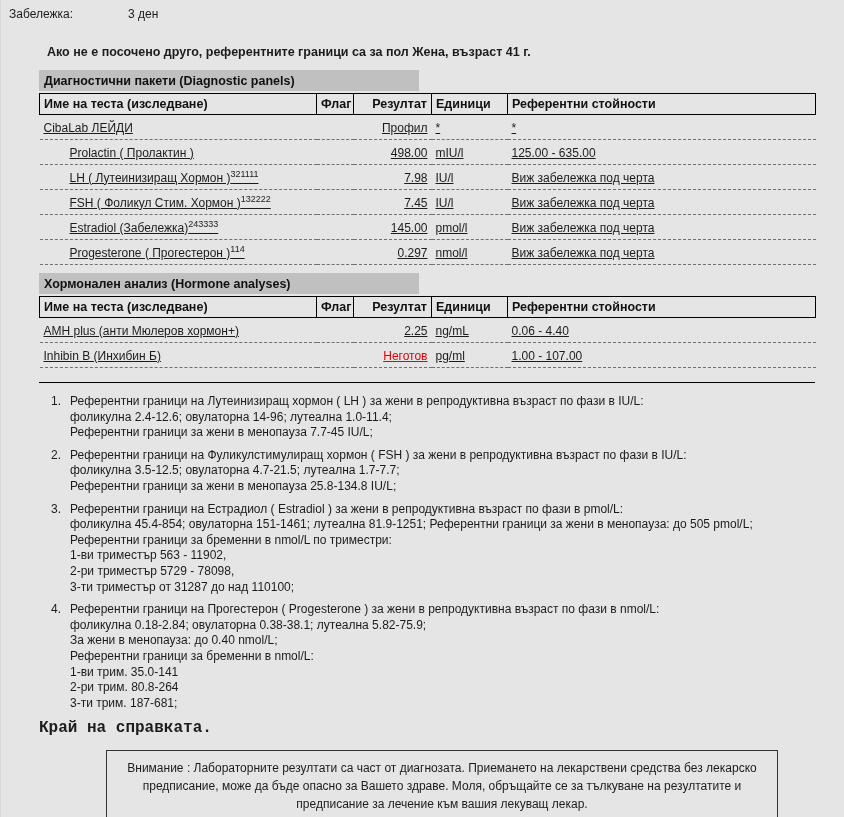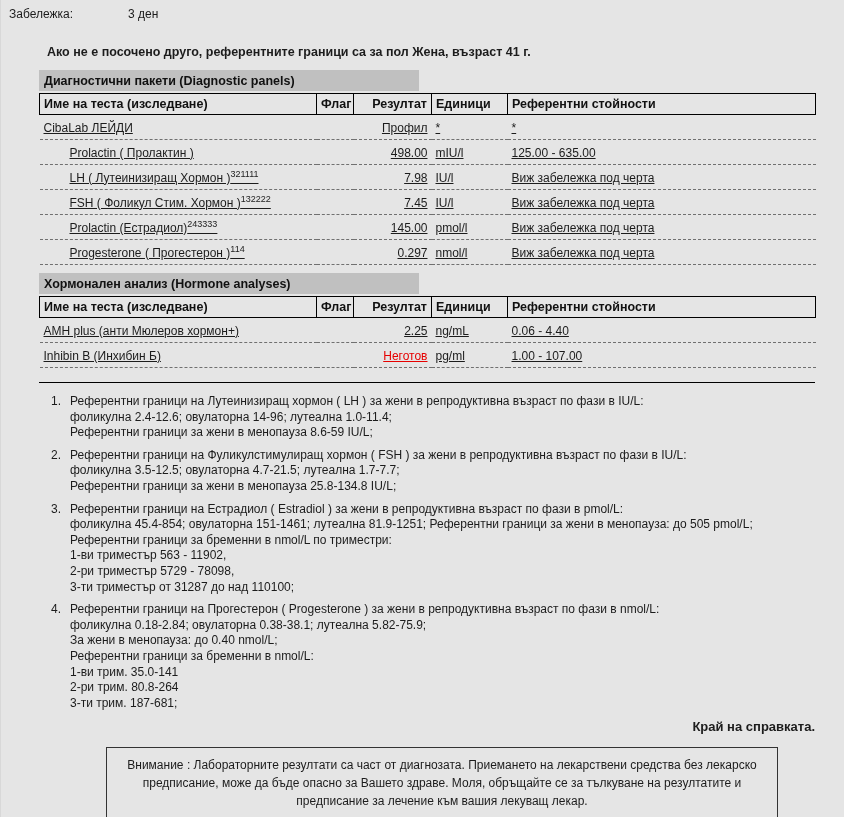--- a/index.html
+++ b/index.html
@@ -22,21 +22,21 @@
   td{padding:5px 4px 4px 4px;border-bottom:1px dashed #707070;height:15px;vertical-align:middle;text-decoration:underline;}
   td.c-name{overflow:hidden;white-space:nowrap;}
   td.indent{padding-left:30px;}
   td.c-result{text-align:right;white-space:nowrap;}
   sup{font-size:9px;line-height:0;}
   .red{color:#e60000;margin-top:17px;}
   .footnotes{margin:14px 0 0 38px;width:776px;border-top:1px solid #000;padding-top:11px;}
   .fn{display:flex;margin-bottom:7px;}
   .fn-num{width:22px;text-align:right;margin-right:9px;flex:none;line-height:1.3;}
   .fn-lines{line-height:1.3;}
-  .end-line{width:776px;margin:8px 0 0 38px;text-align:right;font-weight:bold;font-size:13px;}
+  .end-line{width:776px;margin:8px 0 0 38px;text-align:left;font-weight:bold;font-size:16px;font-family:Liberation Mono, monospace;}
   .warning-box{margin:13px 0 0 105px;width:672px;box-sizing:border-box;border:1px solid #333;padding:8px 12px;text-align:center;line-height:1.5;}
 </style>
 </head>
 <body>
 
 <div class="page">
 
   <div class="note-row">
     <span class="note-label">Забележка:</span>
     <span>3 ден</span>
@@ -86,21 +86,21 @@
         <td>Виж забележка под черта</td>
       </tr>
       <tr>
         <td class="c-name indent"><span>FSH ( Фоликул Стим. Хормон )</span><sup>132222</sup></td>
         <td></td>
         <td class="c-result">7.45</td>
         <td>IU/l</td>
         <td>Виж забележка под черта</td>
       </tr>
       <tr>
-        <td class="c-name indent"><span>Prolactin (Естрадиол)</span><sup>243333</sup></td>
+        <td class="c-name indent"><span>Estradiol (Забележка)</span><sup>243333</sup></td>
         <td></td>
         <td class="c-result">145.00</td>
         <td>pmol/l</td>
         <td>Виж забележка под черта</td>
       </tr>
       <tr>
         <td class="c-name indent"><span>Progesterone ( Прогестерон )</span><sup>114</sup></td>
         <td></td>
         <td class="c-result">0.297</td>
         <td>nmol/l</td>
@@ -145,21 +145,21 @@
       </tr>
     </tbody>
   </table>
 
   <div class="footnotes">
     <div class="fn">
       <div class="fn-num">1.</div>
       <div class="fn-lines">
         <div>Референтни граници на Лутеинизиращ хормон ( LH ) за жени в репродуктивна възраст по фази в IU/L:</div>
         <div>фоликулна 2.4-12.6; овулаторна 14-96; лутеална 1.0-11.4;</div>
-        <div>Референтни граници за жени в менопауза 8.6-59 IU/L;</div>
+        <div>Референтни граници за жени в менопауза 7.7-45 IU/L;</div>
       </div>
     </div>
     <div class="fn">
       <div class="fn-num">2.</div>
       <div class="fn-lines">
         <div>Референтни граници на Фуликулстимулиращ хормон ( FSH ) за жени в репродуктивна възраст по фази в IU/L:</div>
         <div>фоликулна 3.5-12.5; овулаторна 4.7-21.5; лутеална 1.7-7.7;</div>
         <div>Референтни граници за жени в менопауза 25.8-134.8 IU/L;</div>
       </div>
     </div>

